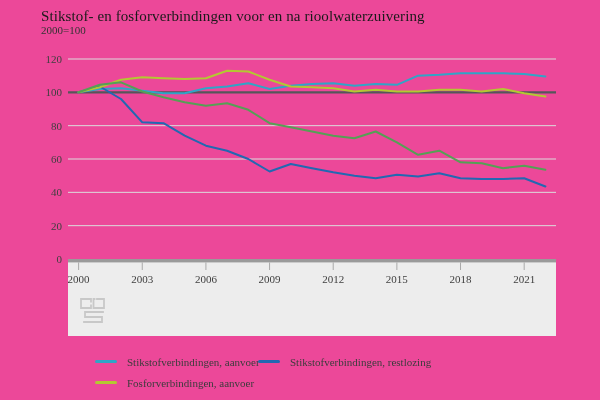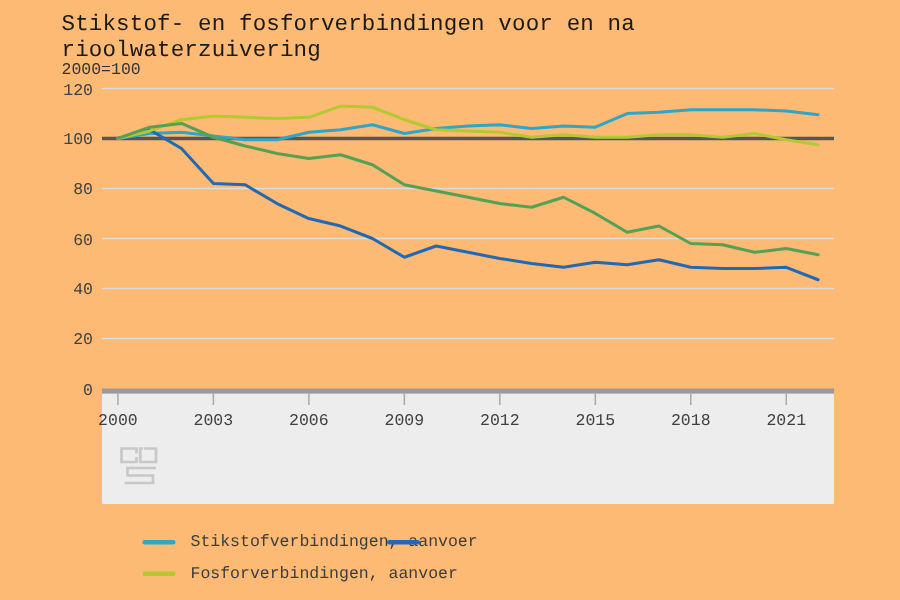--- a/index.html
+++ b/index.html
@@ -1,24 +1,24 @@
 <!DOCTYPE html>
 <html><head>
 <meta charset="utf-8">
 <style>
   html,body{margin:0;padding:0;background:#fff;}
   .page{
-    position:relative;width:600px;height:400px;overflow:hidden;background:#fdba74;
-    font-family:Liberation Mono, monospace;
+    position:relative;width:600px;height:400px;overflow:hidden;background:#ec4899;
+    font-family:Liberation Serif, serif;
   }
   .chart-title{
     position:absolute;left:41px;top:8px;font-size:15px;color:#1a1a1a;letter-spacing:.1px;
   }
   .chart-subtitle{
-    position:absolute;left:41px;top:41px;font-size:11px;color:#333;
+    position:absolute;left:41px;top:24px;font-size:11px;color:#333;
   }
   svg.chart{position:absolute;left:0;top:0;}
   .legend{
     position:absolute;left:95px;top:353px;
     display:grid;grid-template-columns:163px auto;row-gap:4px;
   }
   .legend-item{display:flex;align-items:center;height:17px;cursor:default;}
   .legend-swatch{display:inline-block;width:22px;height:2.5px;border-radius:2px;flex:0 0 auto;}
   .legend-label{margin-left:10px;font-size:11px;color:#3c3c3c;white-space:nowrap;}
 </style>
@@ -86,19 +86,20 @@
     </g>
   </svg>
 
   <div class="legend" id="legend">
       <div class="legend-item">
         <span class="legend-swatch" style="background: rgb(47, 165, 199);"></span>
         <span class="legend-label">Stikstofverbindingen, aanvoer</span>
       </div>
       <div class="legend-item">
         <span class="legend-swatch" style="background: rgb(34, 104, 178);"></span>
+        <span class="legend-label">Stikstofverbindingen, restlozing</span>
       </div>
       <div class="legend-item">
         <span class="legend-swatch" style="background: rgb(180, 200, 50);"></span>
         <span class="legend-label">Fosforverbindingen, aanvoer</span>
       </div>
     </div>
 </div>
 
 </body></html>

